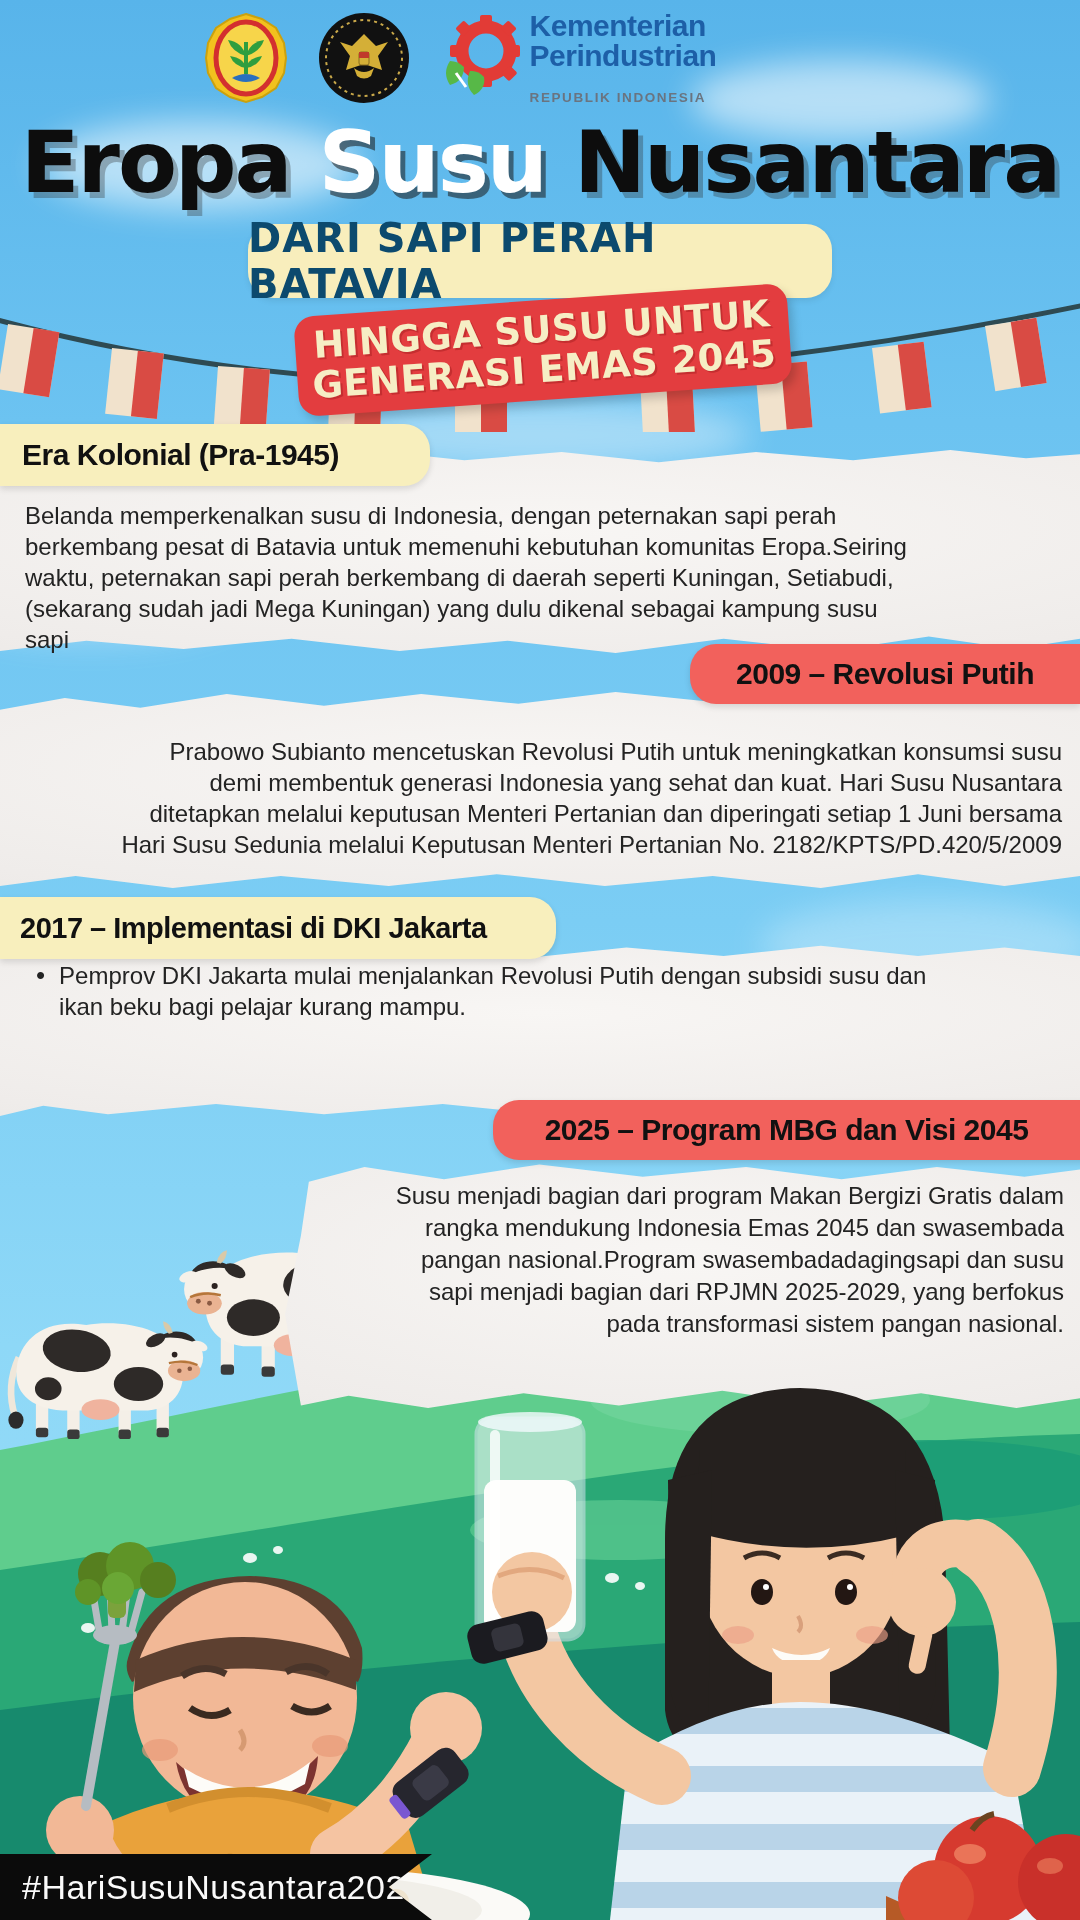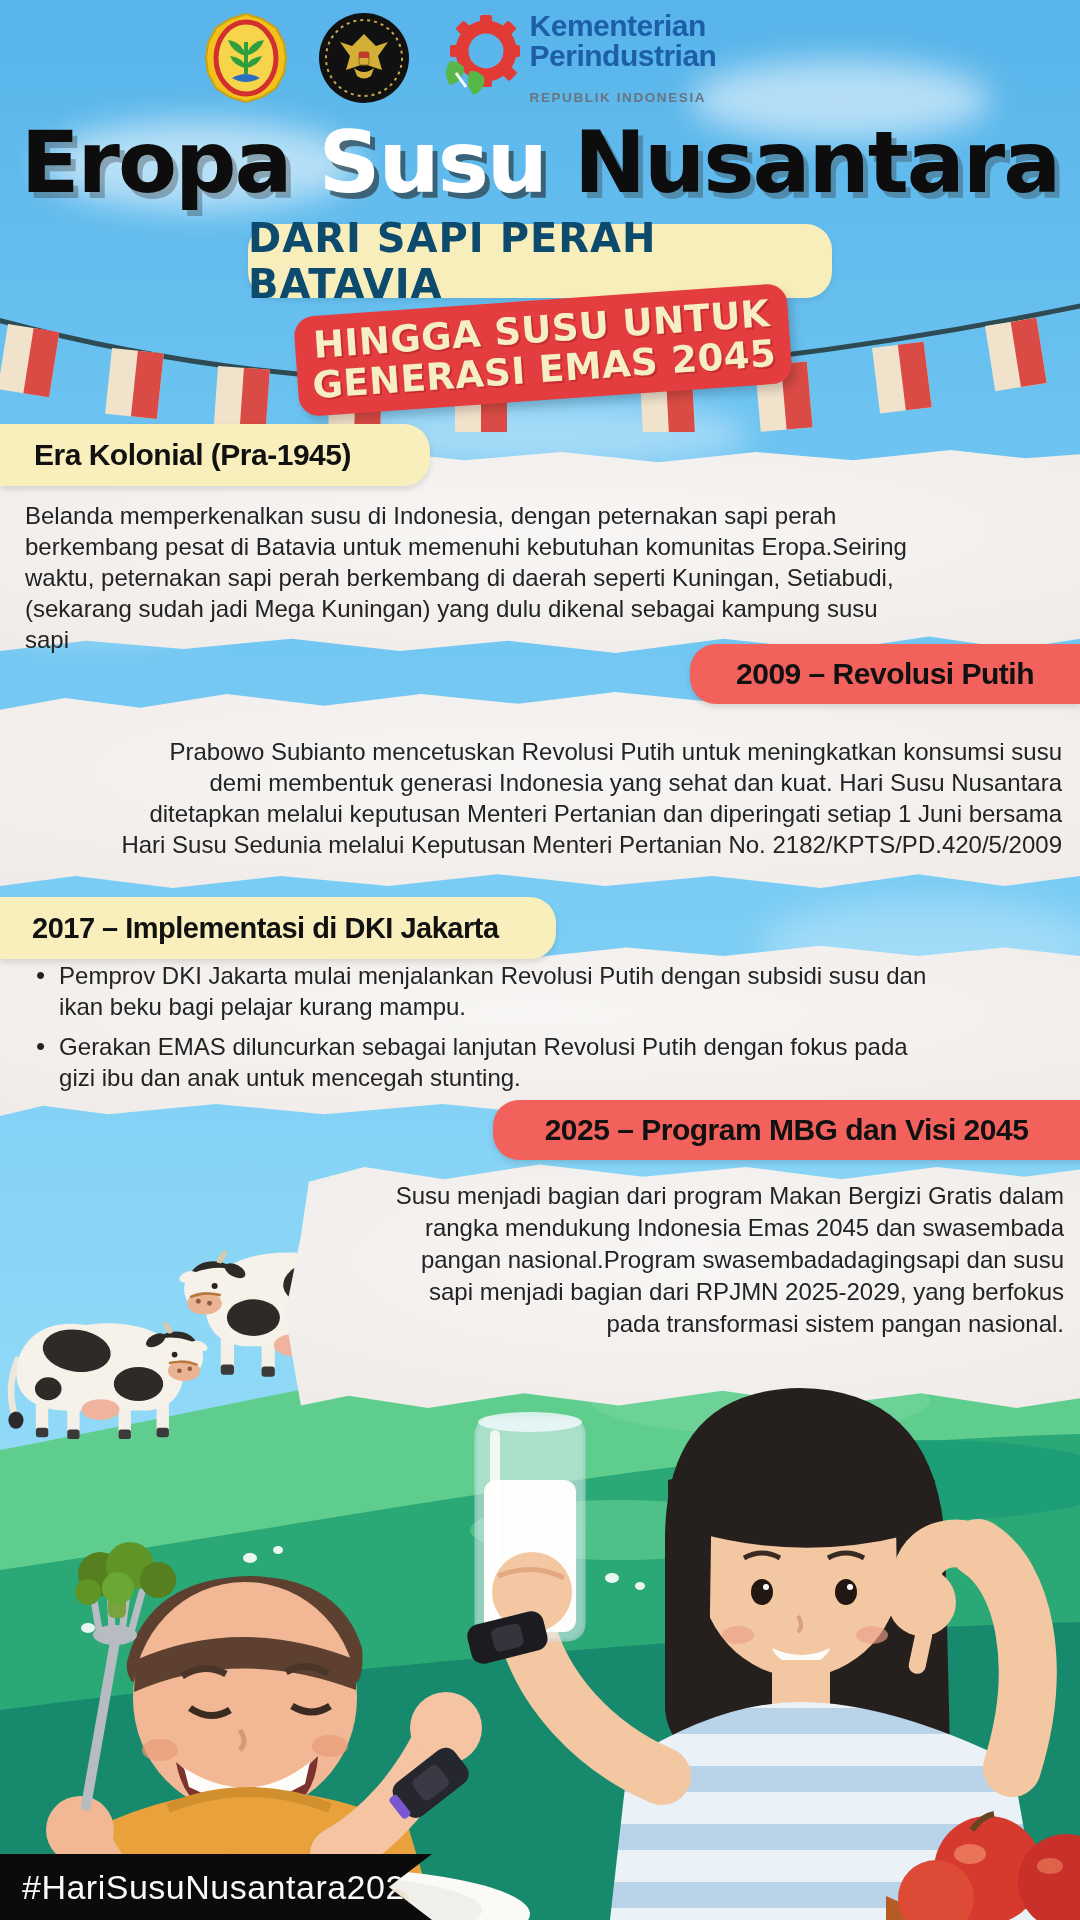--- a/index.html
+++ b/index.html
@@ -28,21 +28,21 @@
   .badge-red .txt{color:#f6eec5;font-weight:900;font-size:37px;line-height:1.08;letter-spacing:.5px;
     font-family:"DejaVu Sans",sans-serif;text-shadow:2px 2px 0 rgba(140,20,20,.35);}
   
   .paper{position:absolute;background:radial-gradient(120% 110% at 50% 40%,#f8f6f4 0%,#efecea 62%,#e7e4e1 100%);
     box-shadow:0 8px 16px rgba(0,0,0,.14);z-index:2;}
   
   .chip{position:absolute;z-index:4;display:flex;align-items:center;white-space:nowrap;
     font-weight:bold;font-size:30px;color:#111;letter-spacing:-.5px;box-shadow:0 3px 6px rgba(0,0,0,.12);}
   .chip-yellow{background:#f8efbd;}
   .chip-red{background:#f2615c;}
-  .chip h2{margin:16px;font-size:inherit;font-weight:inherit;}
+  .chip h2{margin:4px;font-size:inherit;font-weight:inherit;}
   
   .para{position:absolute;z-index:4;font-size:24px;line-height:31px;color:#232323;}
   .para.right{text-align:right;}
   .bullets{position:absolute;z-index:4;font-size:24px;line-height:31px;color:#232323;}
   .bullet{display:flex;margin-bottom:9px;}
   .bullet::before{content:"•";margin:0 14px 0 12px;font-size:26px;}
   
   .scene{position:absolute;left:0;z-index:1;}
   .kids{position:absolute;left:0;z-index:5;}
   
@@ -184,23 +184,20 @@
   <div class="para right" style="left:112px;top:736px;width:950px;">Prabowo Subianto mencetuskan Revolusi Putih untuk meningkatkan konsumsi susu demi membentuk generasi Indonesia yang sehat dan kuat. Hari Susu Nusantara ditetapkan melalui keputusan Menteri Pertanian dan diperingati setiap 1 Juni bersama Hari Susu Sedunia melalui Keputusan Menteri Pertanian No. 2182/KPTS/PD.420/5/2009</div>
 
   <div class="chip chip-yellow" style="left:0;top:897px;width:540px;height:62px;border-radius:0 26px 26px 0;padding-left:16px;font-size:29px;">
     <h2>2017 – Implementasi di DKI Jakarta</h2>
   </div>
   <div class="paper" style="left:0;top:944px;width:1080px;height:172px;
        clip-path:polygon(0% 8%,6% 2%,14% 8%,22% 1%,31% 7%,40% 2%,49% 8%,58% 2%,67% 7%,76% 1%,85% 7%,93% 2%,100% 7%,100% 92%,93% 99%,84% 92%,74% 99%,63% 93%,52% 100%,41% 93%,30% 99%,20% 93%,10% 99%,4% 94%,0% 100%);"></div>
   <div class="bullets" style="left:24px;top:960px;width:920px;">
     <div class="bullet">
       <span>Pemprov DKI Jakarta mulai menjalankan Revolusi Putih dengan subsidi susu dan ikan beku bagi pelajar kurang mampu.</span>
-    </div>
-    <div class="bullet">
-      <span>Gerakan EMAS diluncurkan sebagai lanjutan Revolusi Putih dengan fokus pada gizi ibu dan anak untuk mencegah stunting.</span>
     </div>
   </div>
 
   <div class="chip chip-red" style="left:493px;top:1100px;width:587px;height:60px;border-radius:26px 0 0 26px;justify-content:center;padding-right:28px;font-size:30px;">
     <h2>2025 – Program MBG dan Visi 2045</h2>
   </div>
   <div class="paper" style="left:285px;top:1162px;width:795px;height:246px;
        clip-path:polygon(3% 8%,10% 2%,20% 7%,32% 1%,45% 6%,58% 2%,70% 7%,82% 2%,93% 6%,100% 3%,100% 96%,92% 100%,80% 94%,68% 99%,55% 93%,42% 99%,30% 94%,18% 100%,8% 95%,2% 99%,0% 62%,2% 30%);"></div>
   <div class="para right" style="left:380px;top:1180px;width:684px;line-height:32px;">Susu menjadi bagian dari program Makan Bergizi Gratis dalam rangka mendukung Indonesia Emas 2045 dan swasembada pangan nasional.Program swasembadadagingsapi dan susu sapi menjadi bagian dari RPJMN 2025-2029, yang berfokus pada transformasi sistem pangan nasional.</div>
 

